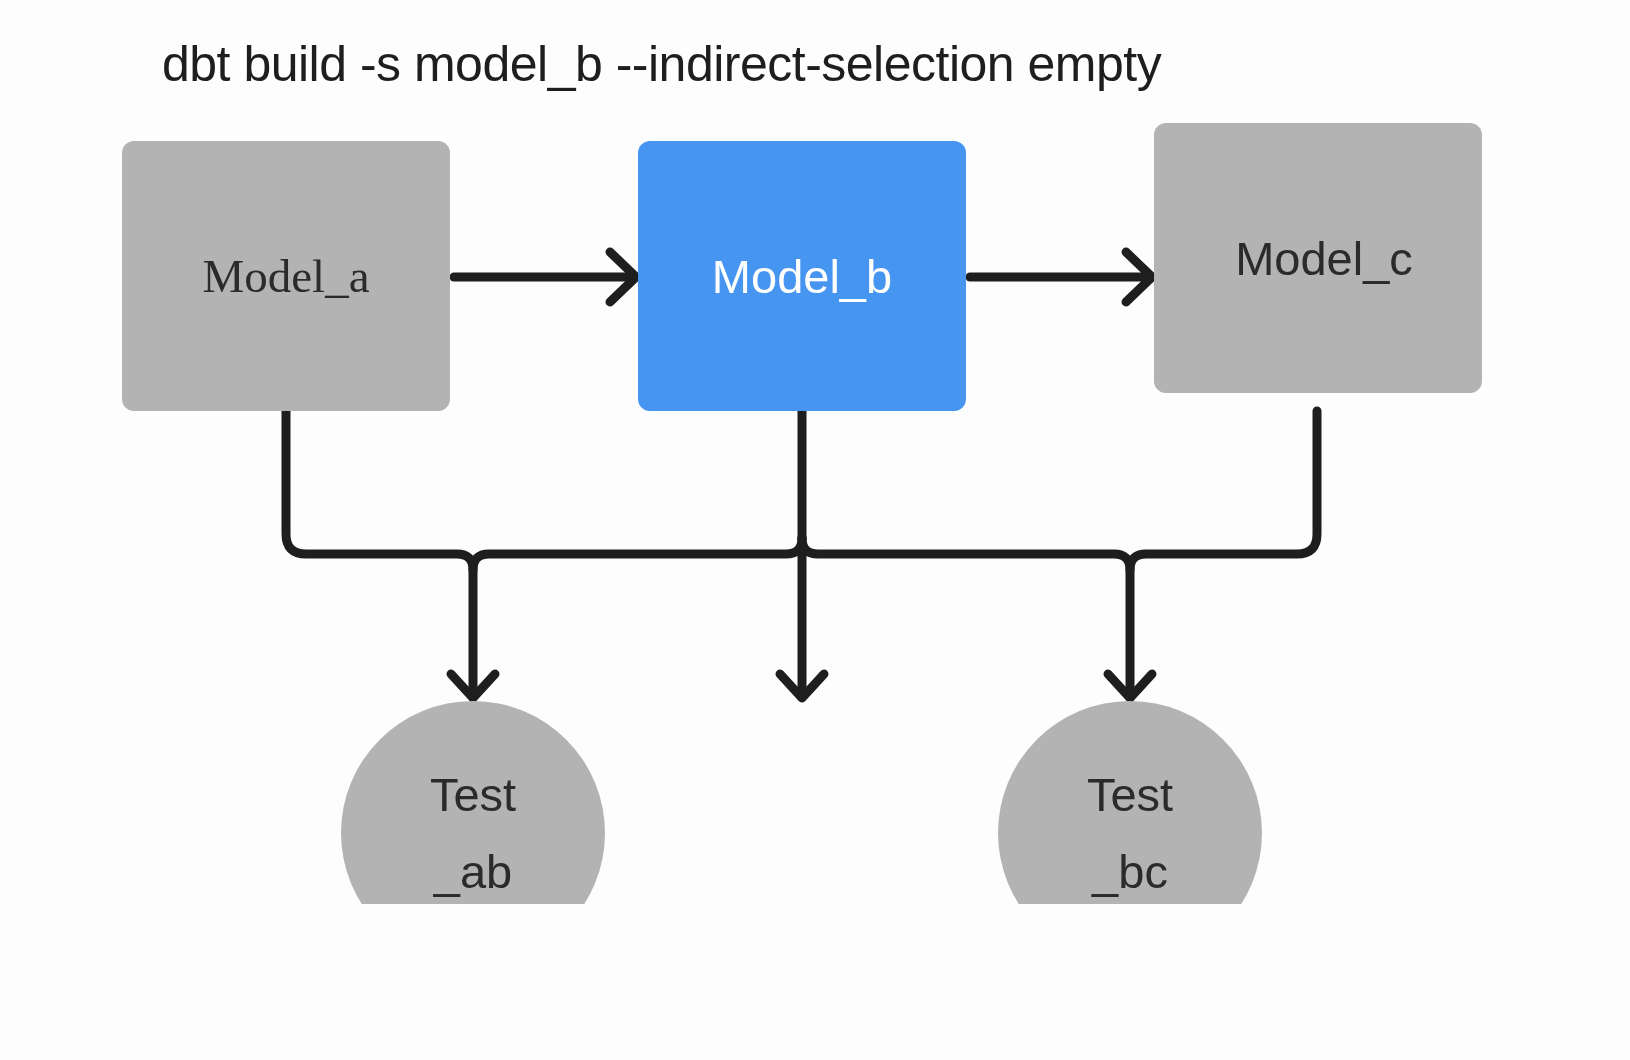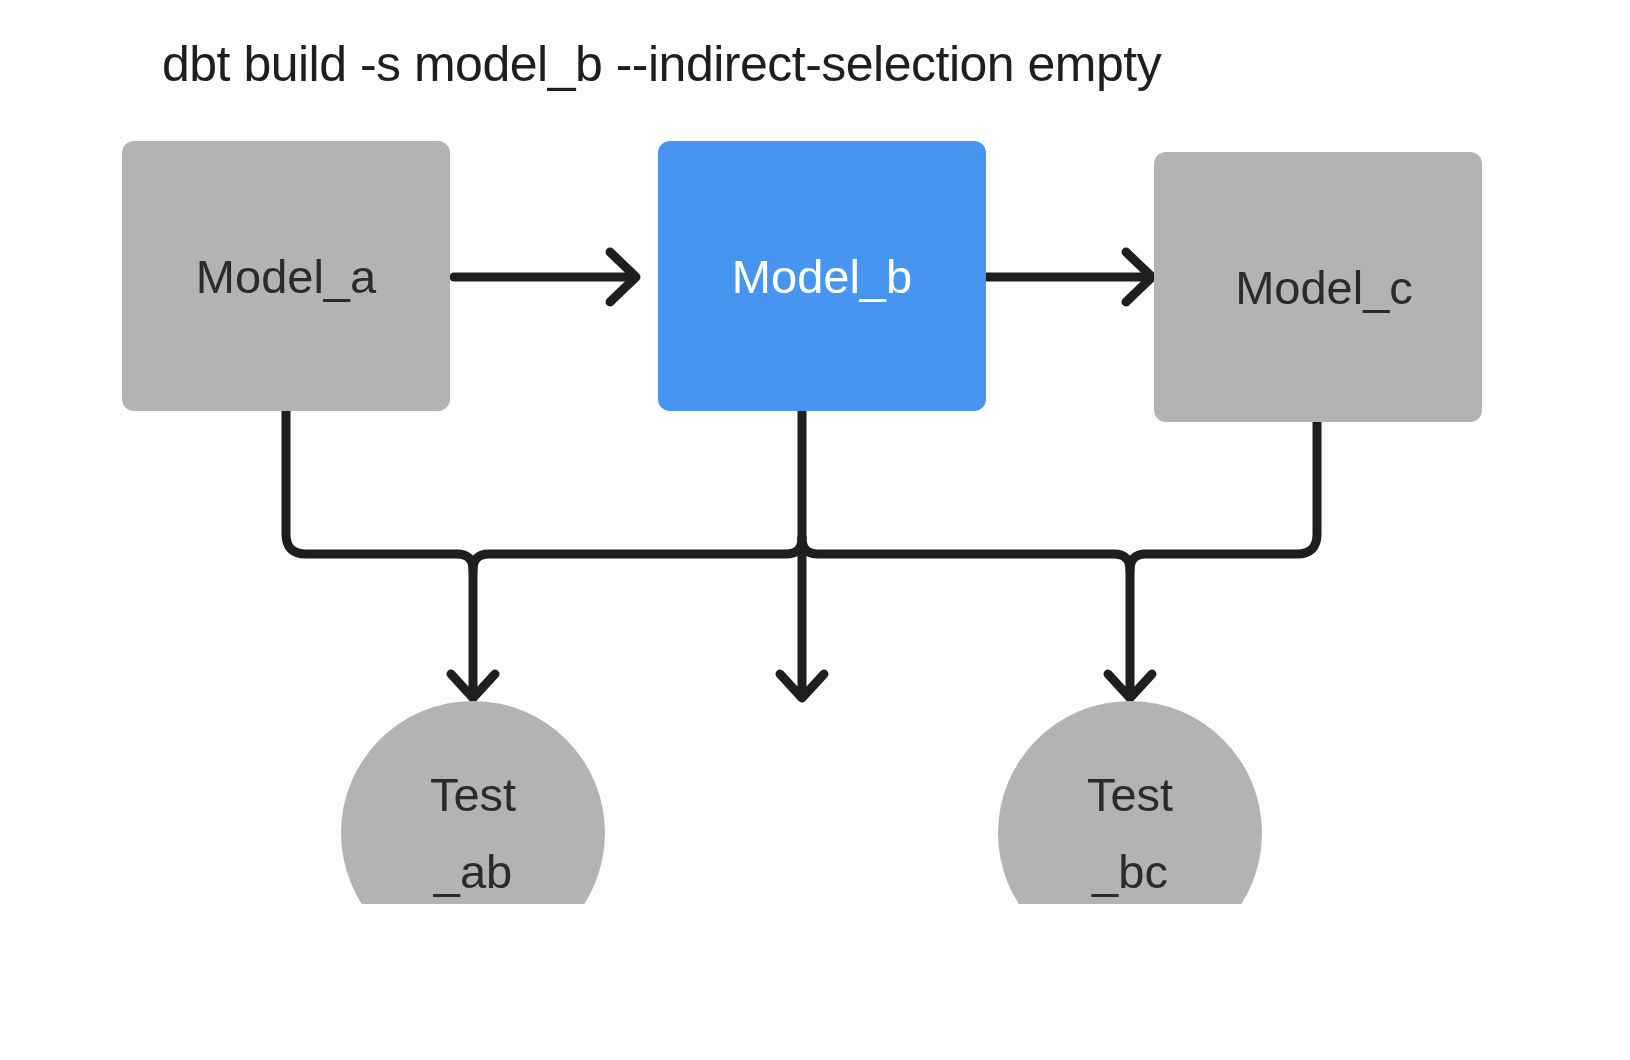--- a/index.html
+++ b/index.html
@@ -21,23 +21,23 @@
   }
   .edges{position:absolute;left:0;top:0;width:1630px;height:1060px;color:var(--connector-dark);}
   .edges path{fill:none;stroke:currentColor;stroke-width:9;stroke-linecap:round;stroke-linejoin:round;}
   .model{
     position:absolute;width:328px;height:270px;border-radius:12px;
     background:var(--node-gray);
     display:flex;align-items:center;justify-content:center;
     font-size:47px;color:var(--label-dark);
   }
   .model.selected{background:var(--node-selected-blue);color:var(--label-on-selected);}
-  .model-a{left:122px;top:141px;}
-  .model-b{left:658px;top:141px;align-items:center;}
-  .model-c{left:1154px;top:152px;padding-left:12px;}
+  .model-a{left:122px;top:141px;font-family:Liberation Serif, serif;}
+  .model-b{left:638px;top:141px;align-items:center;}
+  .model-c{left:1154px;top:123px;padding-left:12px;}
   .test{
     position:absolute;width:264px;height:264px;border-radius:50%;
     background:var(--node-gray);
     display:flex;flex-direction:column;align-items:center;justify-content:center;
     font-size:47px;line-height:77px;color:var(--label-dark);text-align:center;
   }
   .test-ab{left:341px;top:701px;}
   .test-b{left:669px;top:701px;}
   .test-bc{left:998px;top:701px;}
 </style>

